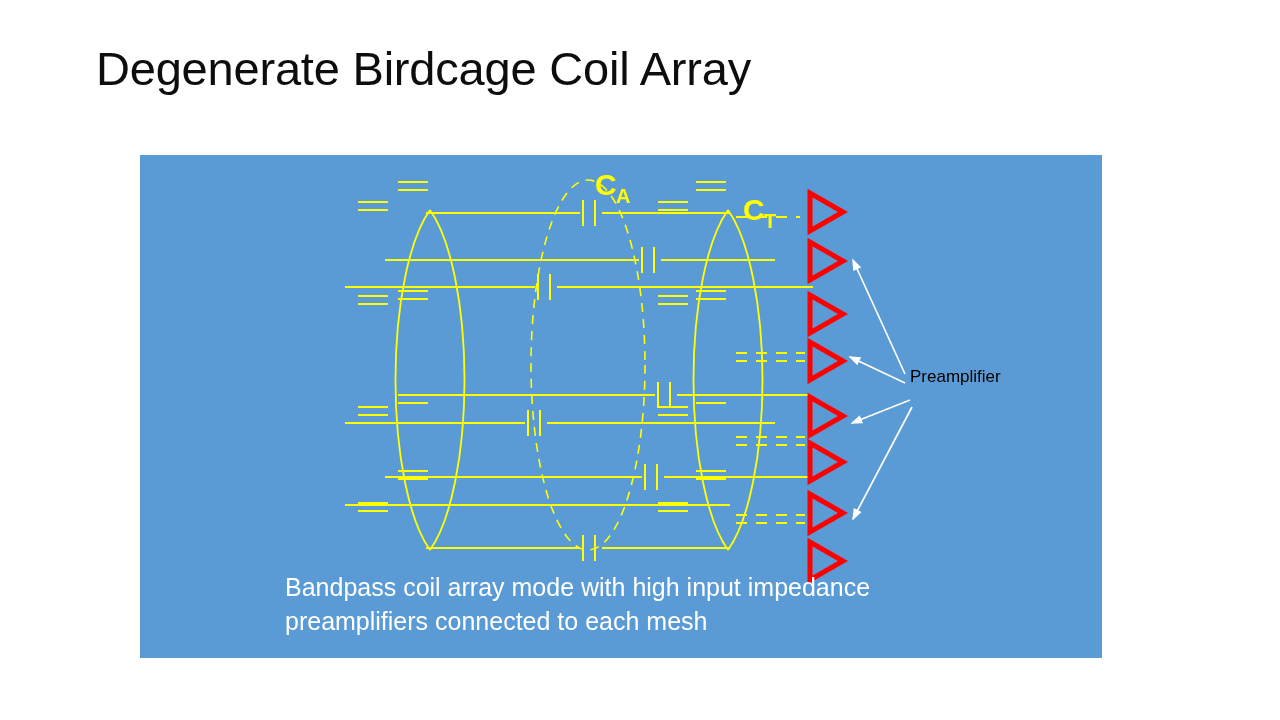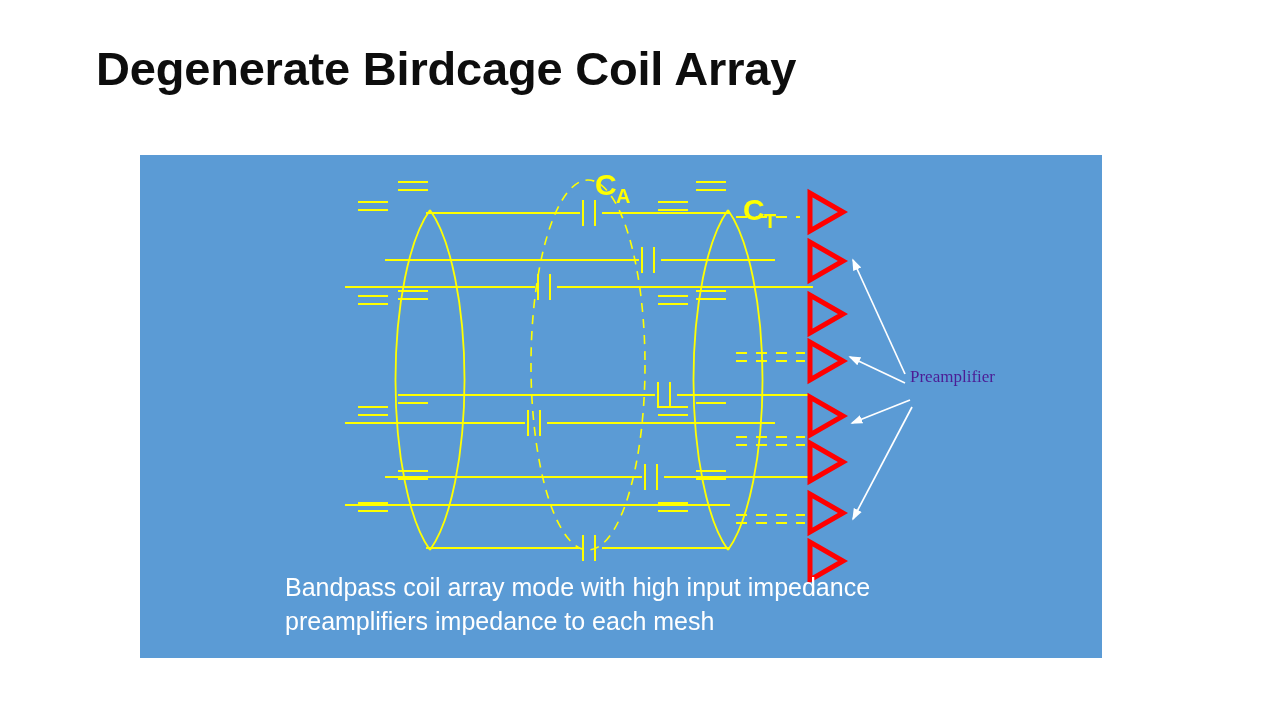--- a/index.html
+++ b/index.html
@@ -20,21 +20,21 @@
     width: 1280px;
     height: 720px;
     background: #ffffff;
   }
   #slide-title {
     position: absolute;
     left: 96px;
     top: 42px;
     font-family: "Liberation Sans", sans-serif;
     font-size: 47px;
-    font-weight: 700;
+    font-weight: 400;
     color: #0d0d0d;
     letter-spacing: -0.2px;
     white-space: nowrap;
     line-height: 1.15;
   }
   #figure-panel {
     position: absolute;
     left: 140px;
     top: 155px;
     width: 962px;
@@ -53,23 +53,23 @@
     font-family: "Liberation Sans", sans-serif;
     fill: #FFFF00;
     font-weight: bold;
   }
   .cap-label-main { font-size: 30px; }
   .cap-label-sub { font-size: 20px; }
   #preamp-label {
     position: absolute;
     left: 770px;
     top: 212px;
-    font-family: Liberation Serif, serif;
+    font-family: Liberation Sans, sans-serif;
     font-size: 17px;
-    color: #4c1d95;
+    color: #000000;
     white-space: nowrap;
   }
   #figure-caption {
     position: absolute;
     left: 145px;
     top: 416px;
     width: 760px;
     font-family: "Liberation Sans", sans-serif;
     font-size: 25px;
     line-height: 1.34;
@@ -275,17 +275,17 @@
         <line x1="770" y1="245" x2="712" y2="268"></line>
         <line x1="772" y1="252" x2="713" y2="364"></line>
       </g>
 
     </svg>
 
     <div id="preamp-label">Preamplifier</div>
 
     <div id="figure-caption">
       <div>Bandpass coil array mode with high input impedance</div>
-      <div>preamplifiers impedance to each mesh</div>
+      <div>preamplifiers connected to each mesh</div>
     </div>
 
   </div>
 </div>
 
 </body></html>

